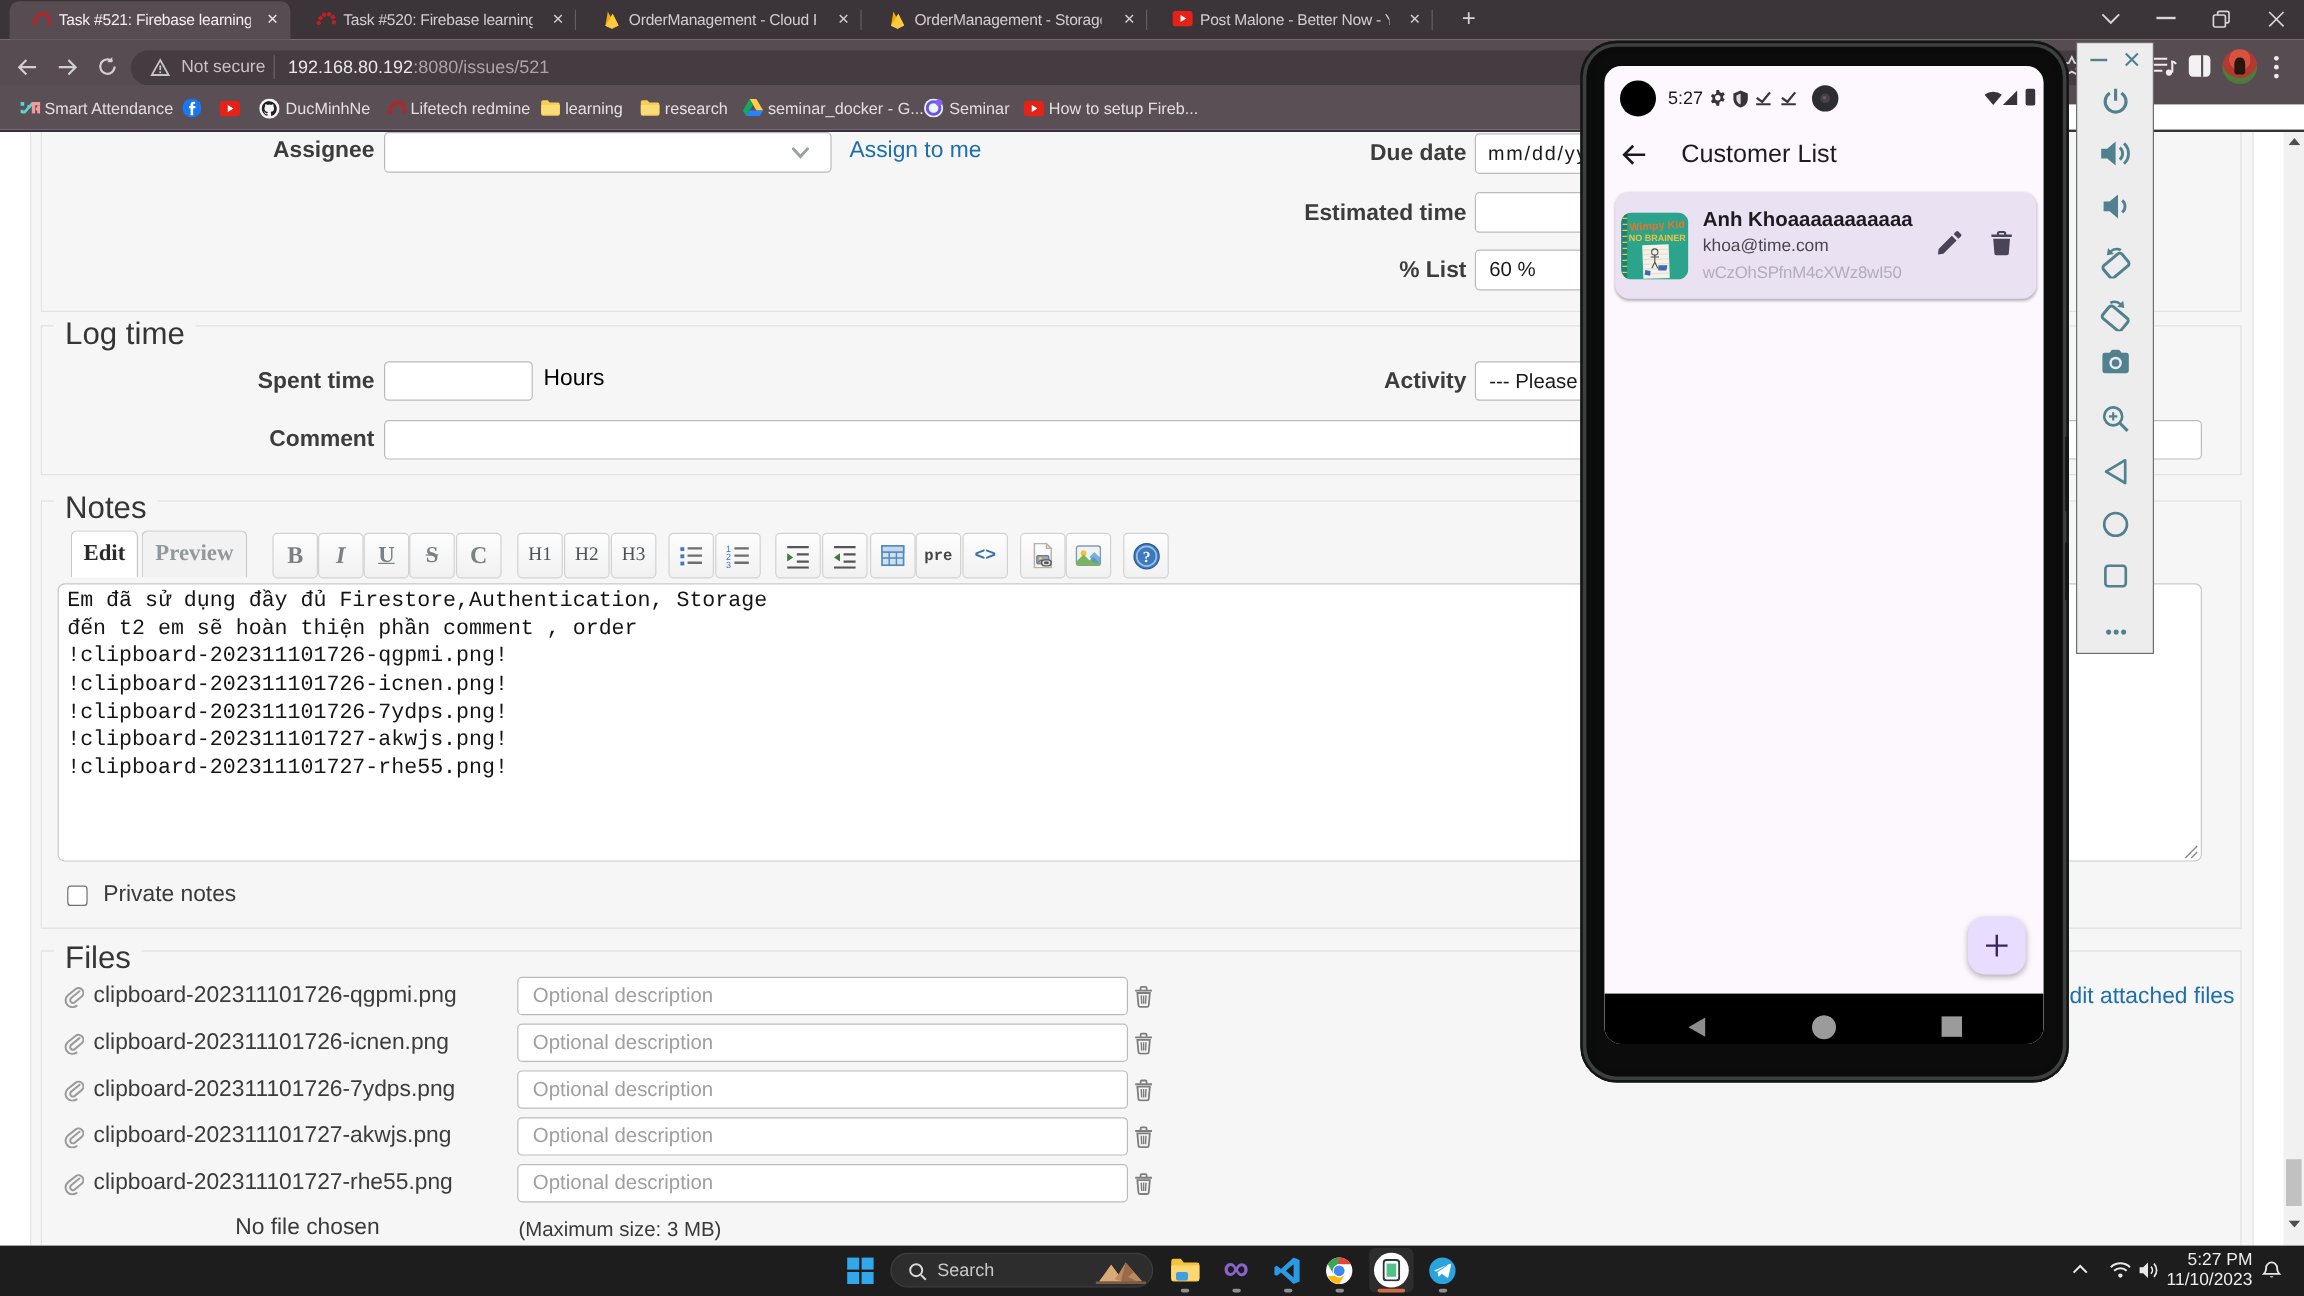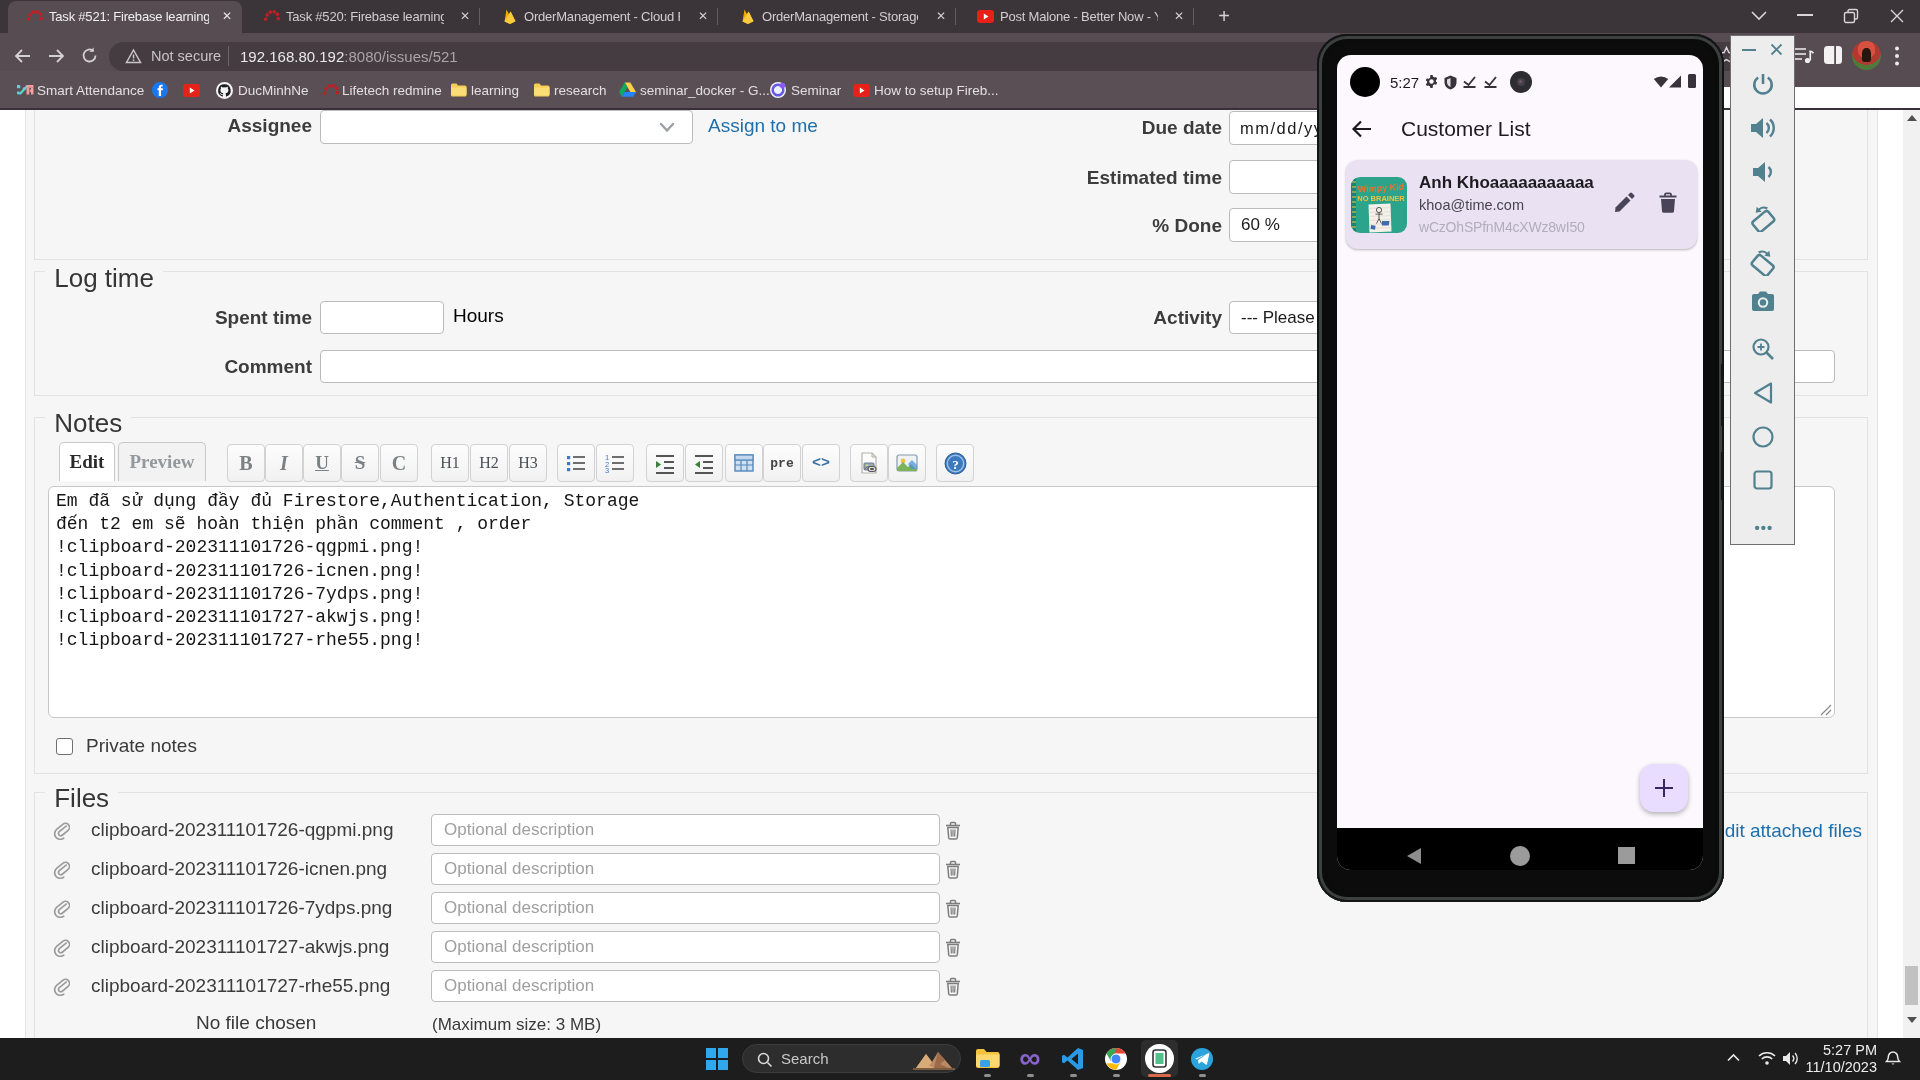--- a/index.html
+++ b/index.html
@@ -237,21 +237,21 @@
       </svg>
   </div>
   <div class="abs link" style="left:708px;top:5px;">Assign to me</div>
 
   <div class="abs lbl" style="left:910px;top:7px;width:312px;">Due date</div>
   <div class="abs" style="left:1229px;top:1px;width:180px;height:34px;background:#fff;border:1px solid #bbb;border-radius:4px;font-size:16.5px;color:#1a1a1a;line-height:32px;padding-left:10px;letter-spacing:1.5px;">mm/dd/yyyy</div>
 
   <div class="abs lbl" style="left:910px;top:57px;width:312px;">Estimated time</div>
   <div class="abs" style="left:1229px;top:50px;width:180px;height:34px;background:#fff;border:1px solid #bbb;border-radius:4px;"></div>
 
-  <div class="abs lbl" style="left:910px;top:105px;width:312px;">% Done</div>
+  <div class="abs lbl" style="left:910px;top:105px;width:312px;">% List</div>
   <div class="abs" style="left:1229px;top:98px;width:180px;height:34px;background:#fff;border:1px solid #bbb;border-radius:4px;font-size:17px;color:#1a1a1a;line-height:32px;padding-left:11px;">60 %</div>
 
   <div class="abs fs" style="left:34px;top:161px;width:1834px;height:125px;"></div>
   <div class="abs leg" style="left:45px;top:153px;">&nbsp;Log time&nbsp;</div>
   <div class="abs lbl" style="left:0px;top:197px;width:312px;">Spent time</div>
   <div class="abs" style="left:320px;top:191px;width:124px;height:33px;background:#fff;border:1px solid #bbb;border-radius:4px;"></div>
   <div class="abs" style="left:453px;top:195px;font-size:19px;color:#000000;">Hours</div>
   <div class="abs lbl" style="left:910px;top:197px;width:312px;">Activity</div>
   <div class="abs" style="left:1229px;top:191px;width:180px;height:33px;background:#fff;border:1px solid #bbb;border-radius:4px;font-size:17px;color:#1a1a1a;line-height:31px;padding-left:11px;">--- Please select</div>
   <div class="abs lbl" style="left:0px;top:246px;width:312px;">Comment</div>
@@ -449,21 +449,21 @@
     <div class="abs oinput" style="top:860px;">Optional description</div>
     <div class="abs trash" style="top:867px;"><svg width="16" height="19" viewBox="0 0 16 19">
           <path d="M1 4.5 h14" stroke="#7d7d7d" stroke-width="1.6"></path>
           <path d="M5.5 4 v-1.6 a1 1 0 0 1 1-1 h3 a1 1 0 0 1 1 1 V4" fill="none" stroke="#7d7d7d" stroke-width="1.5"></path>
           <path d="M2.8 6.5 h10.4 l-0.9 10.2 a1.4 1.4 0 0 1-1.4 1.3 H5.1 a1.4 1.4 0 0 1-1.4-1.3 Z" fill="none" stroke="#7d7d7d" stroke-width="1.5"></path>
           <path d="M6 8.5 l0.4 7 M10 8.5 l-0.4 7 M8 8.5 v7" stroke="#7d7d7d" stroke-width="1.2"></path>
         </svg></div>
   </div>
   <style>
     .frow { left:53px; height:32px; display:flex; align-items:center; }
-    .fname { font-size:19px; color:#3c3c3c; margin-left:21px; }
+    .fname { font-size:19px; color:#3c3c3c; margin-left:8px; }
     .oinput { left:431px; width:509px; height:32px; background:#fff; border:1px solid #bcbcbc; border-radius:4px; font-size:17px; color:#9f9f9f; line-height:30px; padding-left:12px; }
     .trash { left:945px; width:16px; height:18px; }
   </style>
   <div class="abs link" style="left:1712px;top:710px;">Edit attached files</div>
 
   <div class="abs" style="left:49px;top:896px;width:140px;height:34px;background:#f3f3f3;border:1px solid #8d8d8d;border-radius:4px;font-size:18px;color:#111;text-align:center;line-height:32px;margin-top:44px;">Choose Files</div>
   <div class="abs" style="left:196px;top:902px;font-size:19px;color:#3a3a3a;">No file chosen</div>
   <div class="abs" style="left:432px;top:905px;font-size:17px;color:#3a3a3a;">(Maximum size: 3 MB)</div>
 
   <div class="abs" style="left:1903px;top:-1px;width:17px;height:929px;background:#f1f1f1;">

